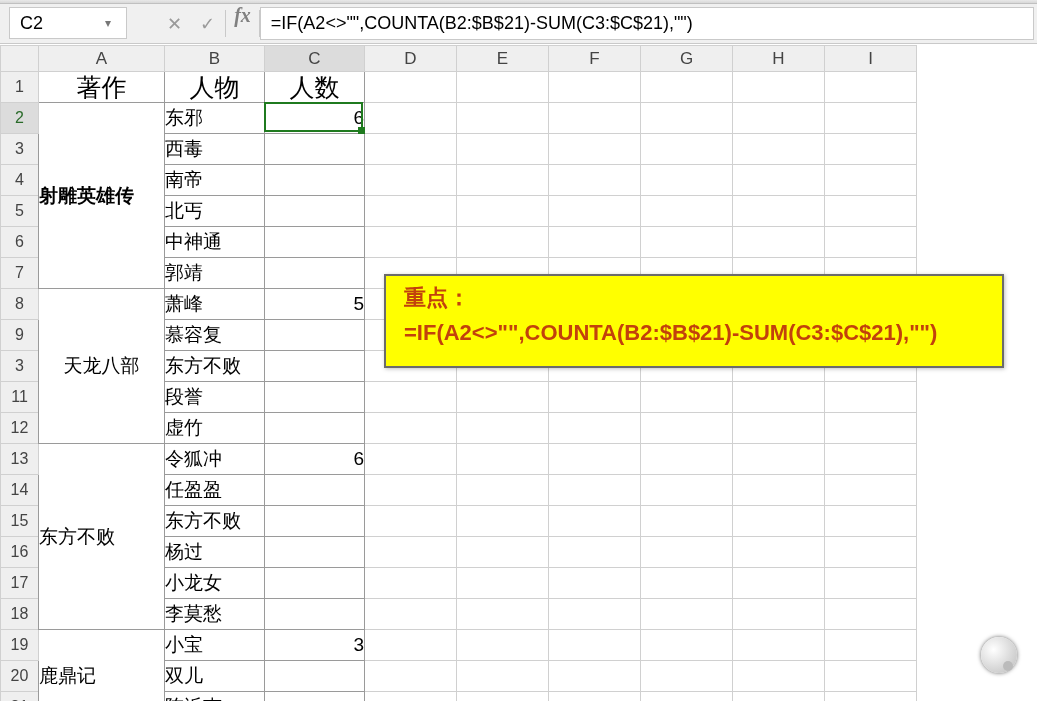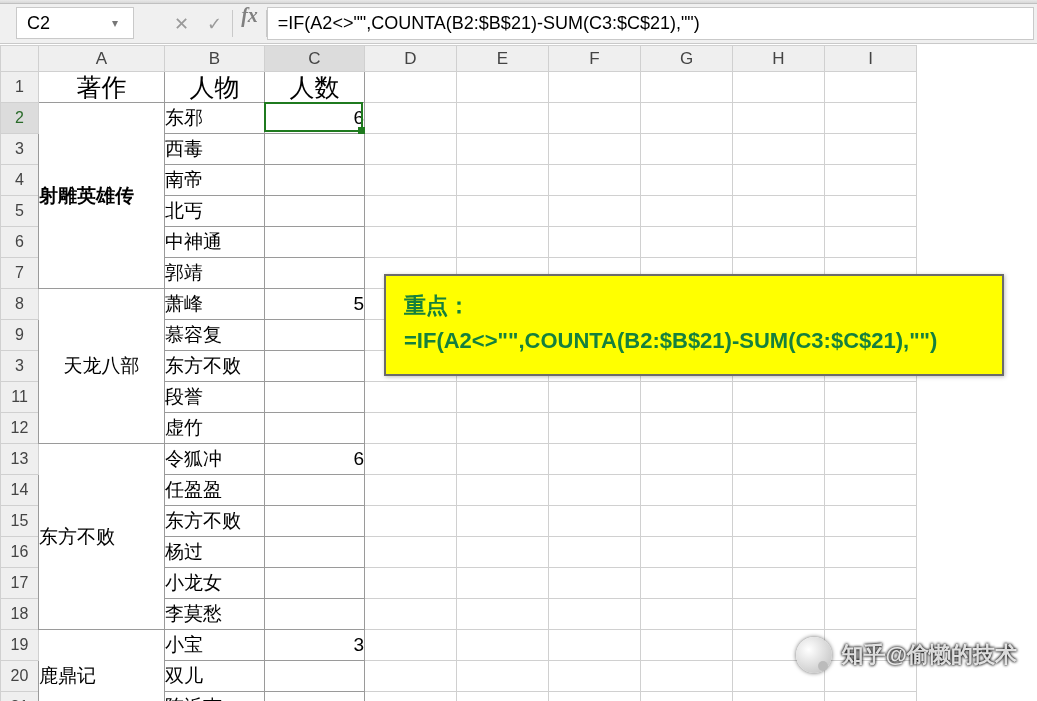--- a/index.html
+++ b/index.html
@@ -25,21 +25,21 @@
     align-items: stretch;
     height: 40px;
     background: #f0f0f0;
     border-bottom: 1px solid #c9c9c9;
   }
   .name-box-wrap {
     display: flex;
     align-items: center;
     background: #fff;
     border: 1px solid #c9c9c9;
-    margin: 3px 0 3px 16px;
+    margin: 3px 0 3px 9px;
     height: 32px;
     width: 118px;
   }
   .name-box-wrap input {
     border: none;
     outline: none;
     padding: 0 10px;
     font-size: 18px;
     width: 88px;
     background: transparent;
@@ -143,25 +143,25 @@
     right: -4px; bottom: -4px;
     width: 7px; height: 7px;
     background: #1f7a1f;
   }
   
   .callout {
     position: absolute;
     background: #ffff00;
     border: 2px solid #6b6b6b;
     box-shadow: 1px 1px 4px rgba(0,0,0,.25);
-    padding: 12px 18px 16px 18px;
+    padding: 4px 18px 16px 18px;
     font-size: 22px;
     font-weight: bold;
     line-height: 1.6;
-    color: #15803d;
+    color: #c2410c;
     z-index: 10;
     font-family: "SimHei","Microsoft YaHei",sans-serif;
   }
   
   .wm {
     position: absolute;
     right: 20px; bottom: 28px;
     display: flex;
     align-items: center;
     gap: 10px;
@@ -482,14 +482,13 @@
     </div>
 
   <div class="callout" id="callout" style="left: 384px; top: 229px; width: 620px;">
     <div>重点：</div>
     <div>=IF(A2&lt;&gt;"",COUNTA(B2:$B$21)-SUM(C3:$C$21),"")</div>
   </div>
 </div>
 
 <div class="wm">
   <div class="bubble"></div>
-  <span>知乎@偷懒的技术</span>
 </div>
 
 </body></html>

